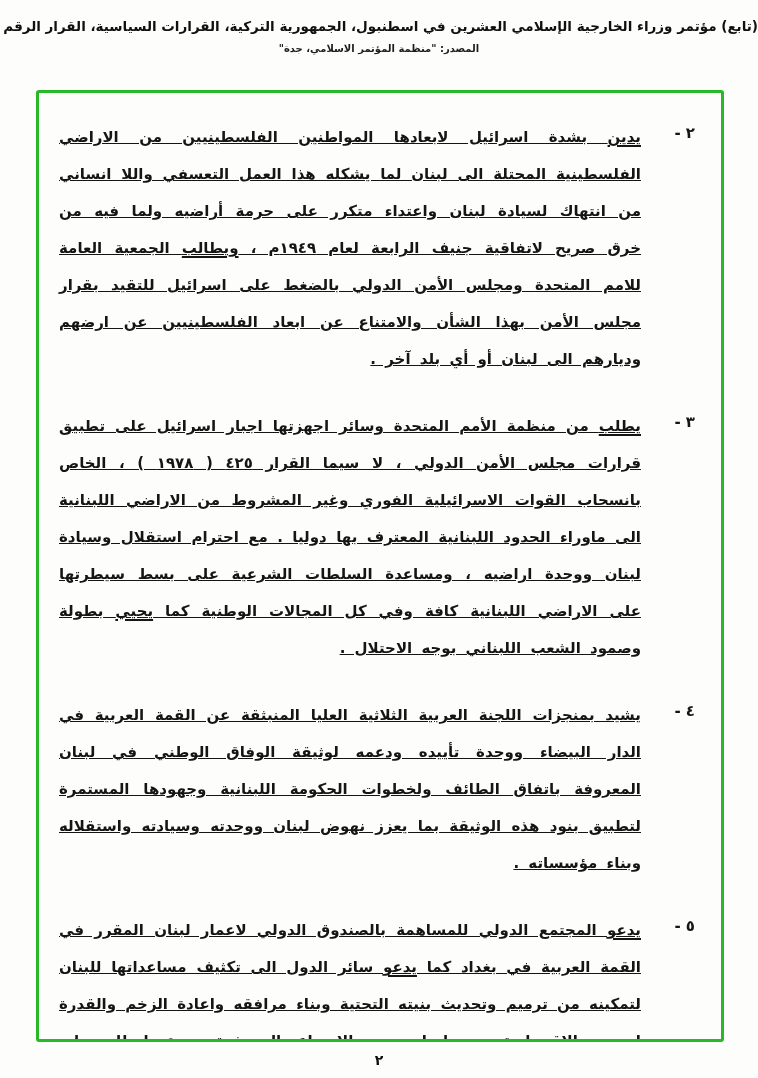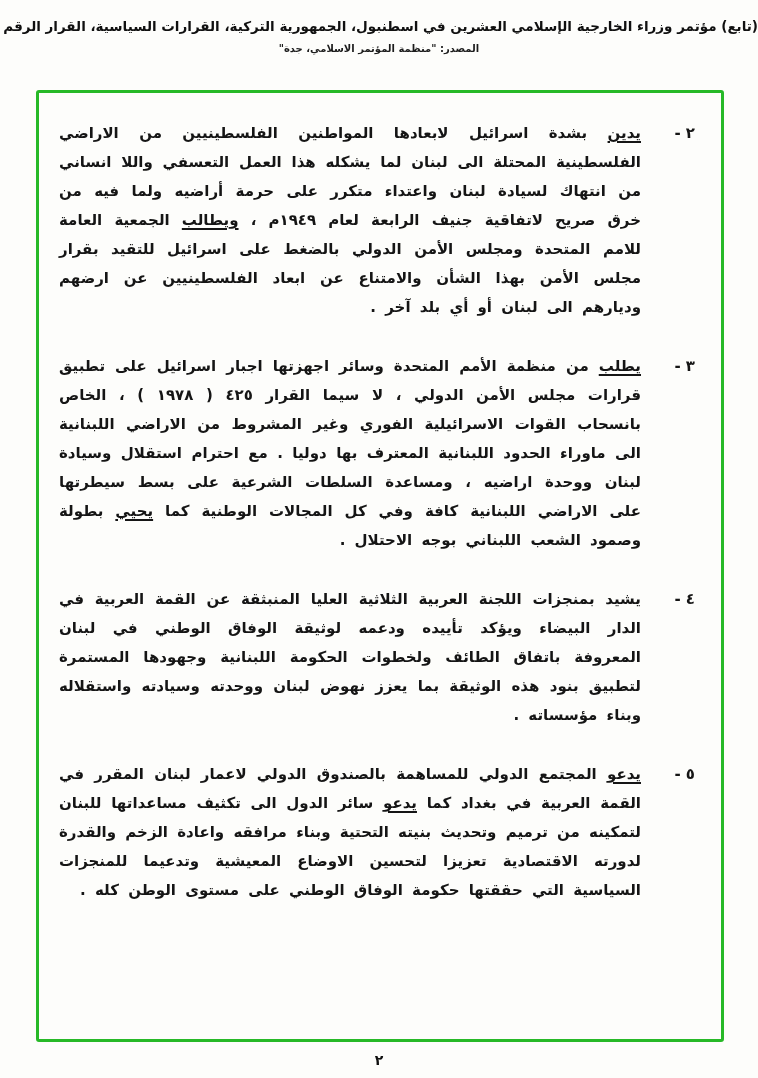--- a/index.html
+++ b/index.html
@@ -56,23 +56,24 @@
     width: 38px;
     font-size: 15px;
     font-weight: bold;
     line-height: 29px;
     white-space: nowrap;
   }
   .para-body {
     flex: 1;
     font-size: 15px;
     font-weight: bold;
-    line-height: 29px;
+    line-height: 37px;
     text-align: justify;
     word-spacing: 4px;
+    text-decoration: underline;
   }
   .u {
     text-decoration: underline;
     text-underline-offset: 3px;
     text-decoration-thickness: 1.5px;
   }
   .footer {
     position: absolute;
     bottom: 10px;
     left: 0;
@@ -98,21 +99,21 @@
         <div class="para">
           <div class="para-num">٢ -</div>
           <div class="para-body"><span class="u">يدين</span><span> بشدة اسرائيل لابعادها المواطنين الفلسطينيين من الاراضي الفلسطينية المحتلة الى لبنان لما يشكله هذا العمل التعسفي واللا انساني من انتهاك لسيادة لبنان واعتداء متكرر على حرمة أراضيه ولما فيه من خرق صريح لاتفاقية جنيف الرابعة لعام ١٩٤٩م ، </span><span class="u">ويطالب</span><span> الجمعية العامة للامم المتحدة ومجلس الأمن الدولي بالضغط على اسرائيل للتقيد بقرار مجلس الأمن بهذا الشأن والامتناع عن ابعاد الفلسطينيين عن ارضهم وديارهم الى لبنان أو أي بلد آخر .</span></div>
         </div>
         <div class="para">
           <div class="para-num">٣ -</div>
           <div class="para-body"><span class="u">يطلب</span><span> من منظمة الأمم المتحدة وسائر اجهزتها اجبار اسرائيل على تطبيق قرارات مجلس الأمن الدولي ، لا سيما القرار ٤٢٥ ( ١٩٧٨ ) ، الخاص بانسحاب القوات الاسرائيلية الفوري وغير المشروط من الاراضي اللبنانية الى ماوراء الحدود اللبنانية المعترف بها دوليا . مع احترام استقلال وسيادة لبنان ووحدة اراضيه ، ومساعدة السلطات الشرعية على بسط سيطرتها على الاراضي اللبنانية كافة وفي كل المجالات الوطنية كما </span><span class="u">يحيي</span><span> بطولة وصمود الشعب اللبناني بوجه الاحتلال .</span></div>
         </div>
         <div class="para">
           <div class="para-num">٤ -</div>
-          <div class="para-body"><span>يشيد بمنجزات اللجنة العربية الثلاثية العليا المنبثقة عن القمة العربية في الدار البيضاء ويؤكد تأييده ودعمه لوثيقة الوفاق الوطني في لبنان المعروفة باتفاق الطائف ولخطوات الحكومة اللبنانية وجهودها المستمرة لتطبيق بنود هذه الوثيقة بما يعزز نهوض لبنان ووحدته وسيادته واستقلاله وبناء مؤسساته .</span></div>
+          <div class="para-body"><span>يشيد بمنجزات اللجنة العربية الثلاثية العليا المنبثقة عن القمة العربية في الدار البيضاء ووحدة تأييده ودعمه لوثيقة الوفاق الوطني في لبنان المعروفة باتفاق الطائف ولخطوات الحكومة اللبنانية وجهودها المستمرة لتطبيق بنود هذه الوثيقة بما يعزز نهوض لبنان ووحدته وسيادته واستقلاله وبناء مؤسساته .</span></div>
         </div>
         <div class="para">
           <div class="para-num">٥ -</div>
           <div class="para-body"><span class="u">يدعو</span><span> المجتمع الدولي للمساهمة بالصندوق الدولي لاعمار لبنان المقرر في القمة العربية في بغداد كما </span><span class="u">يدعو</span><span> سائر الدول الى تكثيف مساعداتها للبنان لتمكينه من ترميم وتحديث بنيته التحتية وبناء مرافقه واعادة الزخم والقدرة لدورته الاقتصادية تعزيزا لتحسين الاوضاع المعيشية وتدعيما للمنجزات السياسية التي حققتها حكومة الوفاق الوطني على مستوى الوطن كله .</span></div>
         </div>
       </div>
   </div>
 
   <div class="footer">٢</div>
 

